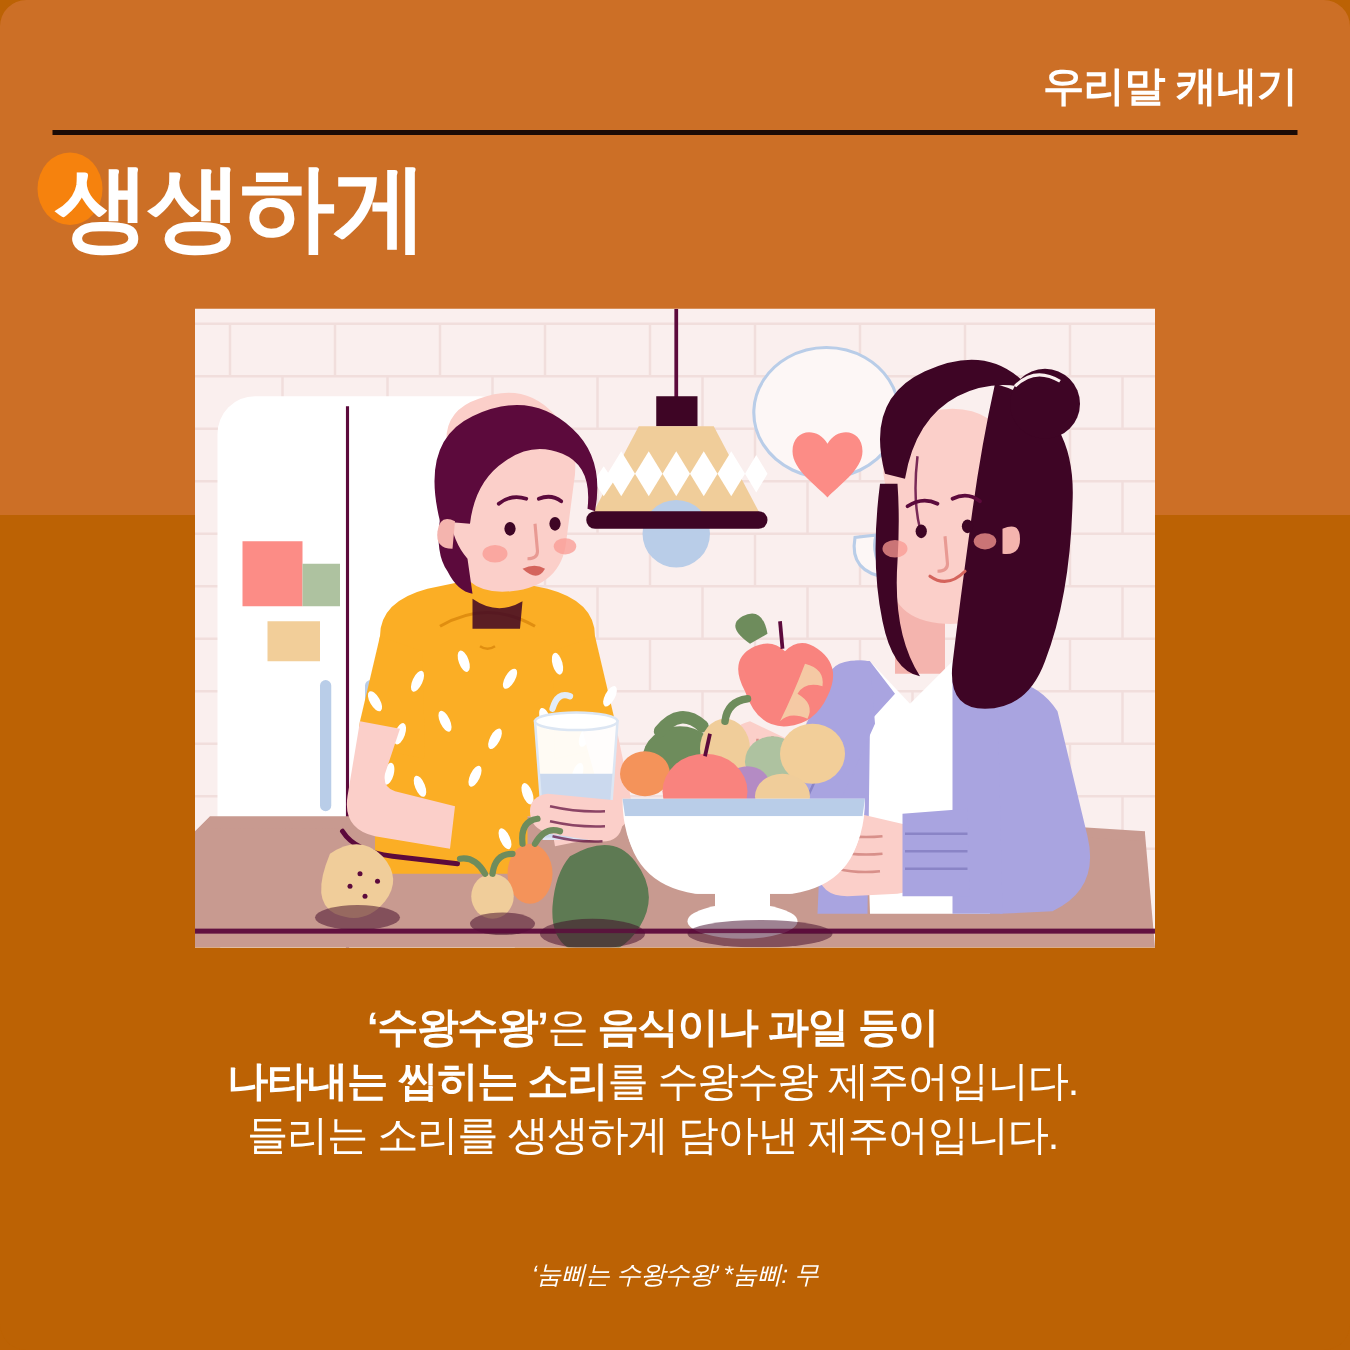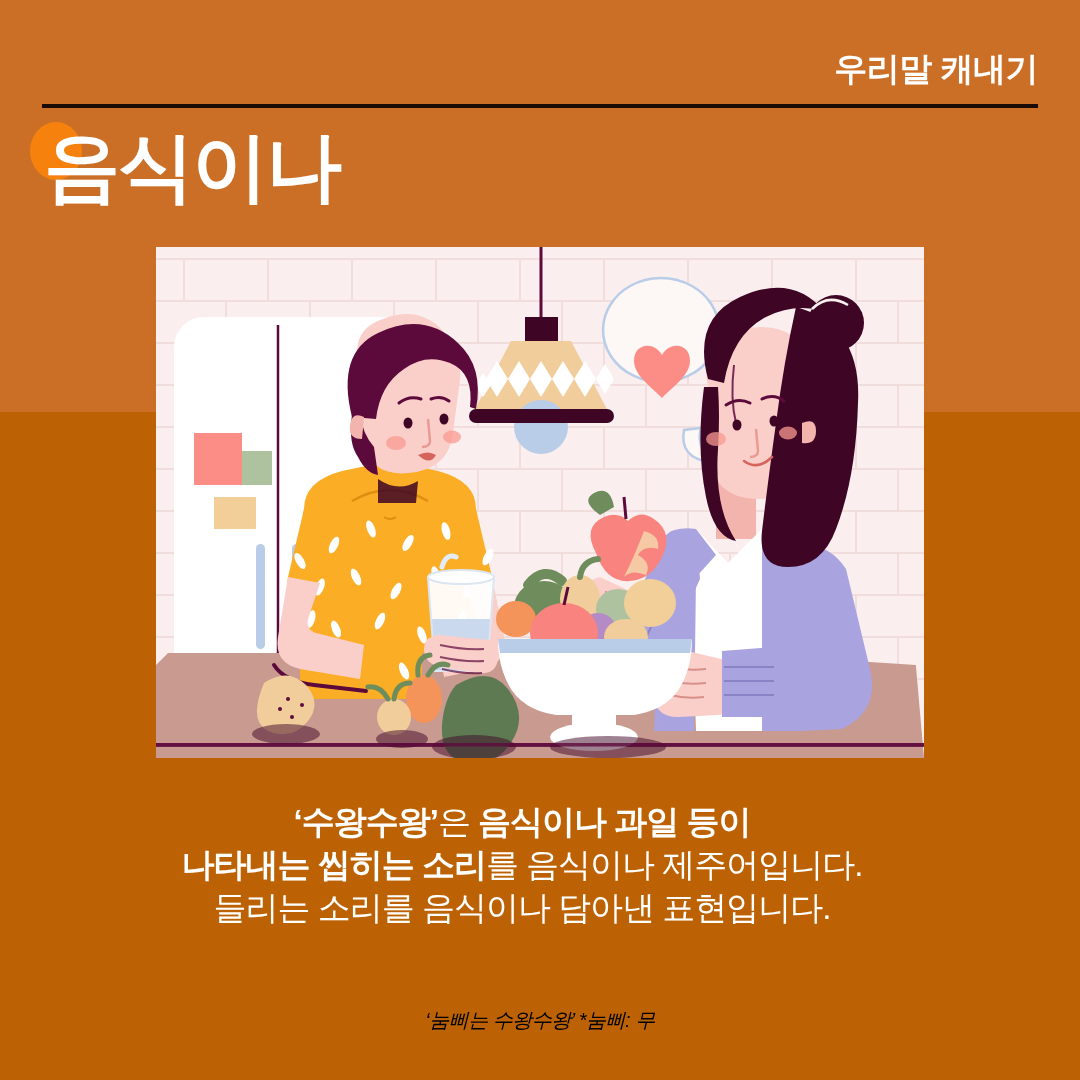--- a/index.html
+++ b/index.html
@@ -5,20 +5,21 @@
 <style>
   html,body{margin:0;padding:0;}
   body{
     width:1080px;height:1080px;overflow:hidden;
     font-family:"Liberation Sans","DejaVu Sans",sans-serif;
     background:#BC6204;
   }
   #card{
     position:relative;width:1080px;height:1080px;overflow:hidden;
     background:#BC6204;
+    border-radius:21px;
   }
   
   .bg-top{
     position:absolute;left:0;top:0;width:1080px;height:412px;
     background:#CC6F26;
   }
   .bg-bottom{
     position:absolute;left:0;top:412px;width:1080px;height:668px;
     background:#BC6204;
   }
@@ -56,38 +57,38 @@
   .body-copy{
     position:absolute;left:0;top:800px;width:1044px;
     text-align:center;color:#FFFFFF;
     font-size:33px;line-height:43px;letter-spacing:-1px;
   }
   .body-copy .ln{display:block;white-space:nowrap;}
   .body-copy b{font-weight:bold;}
 
   .footnote{
     position:absolute;left:0;top:1006px;width:1080px;
-    text-align:center;color:#000000;
+    text-align:center;color:#ffffff;
     font-size:20px;line-height:28px;letter-spacing:-0.5px;
     font-style:italic;white-space:nowrap;
   }
 </style>
 </head>
 <body>
 
 <div id="card">
 
   <div class="bg-top"></div>
   <div class="bg-bottom"></div>
 
   <div class="header-label">우리말 캐내기</div>
   <div class="header-rule"></div>
 
   <div class="title-dot"></div>
-  <div class="title">음식이나</div>
+  <div class="title">생생하게</div>
 
   <div id="illo">
     <svg viewBox="0 0 768 511" xmlns="http://www.w3.org/2000/svg">
       <defs>
         <clipPath id="frameClip">
             <rect x="0" y="0" width="768" height="511"></rect>
           </clipPath>
       </defs>
       <g clip-path="url(#frameClip)">
 
@@ -446,20 +447,20 @@
         <rect x="0" y="496" width="768" height="3.5" fill="#5C0A3C" opacity="0.8"></rect>
       </g>
     </svg>
   </div>
 
   <div class="body-copy">
     <span class="ln">
       <b>‘수왕수왕’</b><span>은 </span><b>음식이나 과일 등이</b>
     </span>
     <span class="ln">
-      <b>나타내는 씹히는 소리</b><span>를 음식이나 제주어입니다.</span>
+      <b>나타내는 씹히는 소리</b><span>를 수왕수왕 제주어입니다.</span>
     </span>
-    <span class="ln">들리는 소리를 음식이나 담아낸 표현입니다.</span>
+    <span class="ln">들리는 소리를 생생하게 담아낸 제주어입니다.</span>
   </div>
 
   <div class="footnote">‘눔삐는 수왕수왕’  *눔삐: 무</div>
 
 </div>
 
 </body></html>

